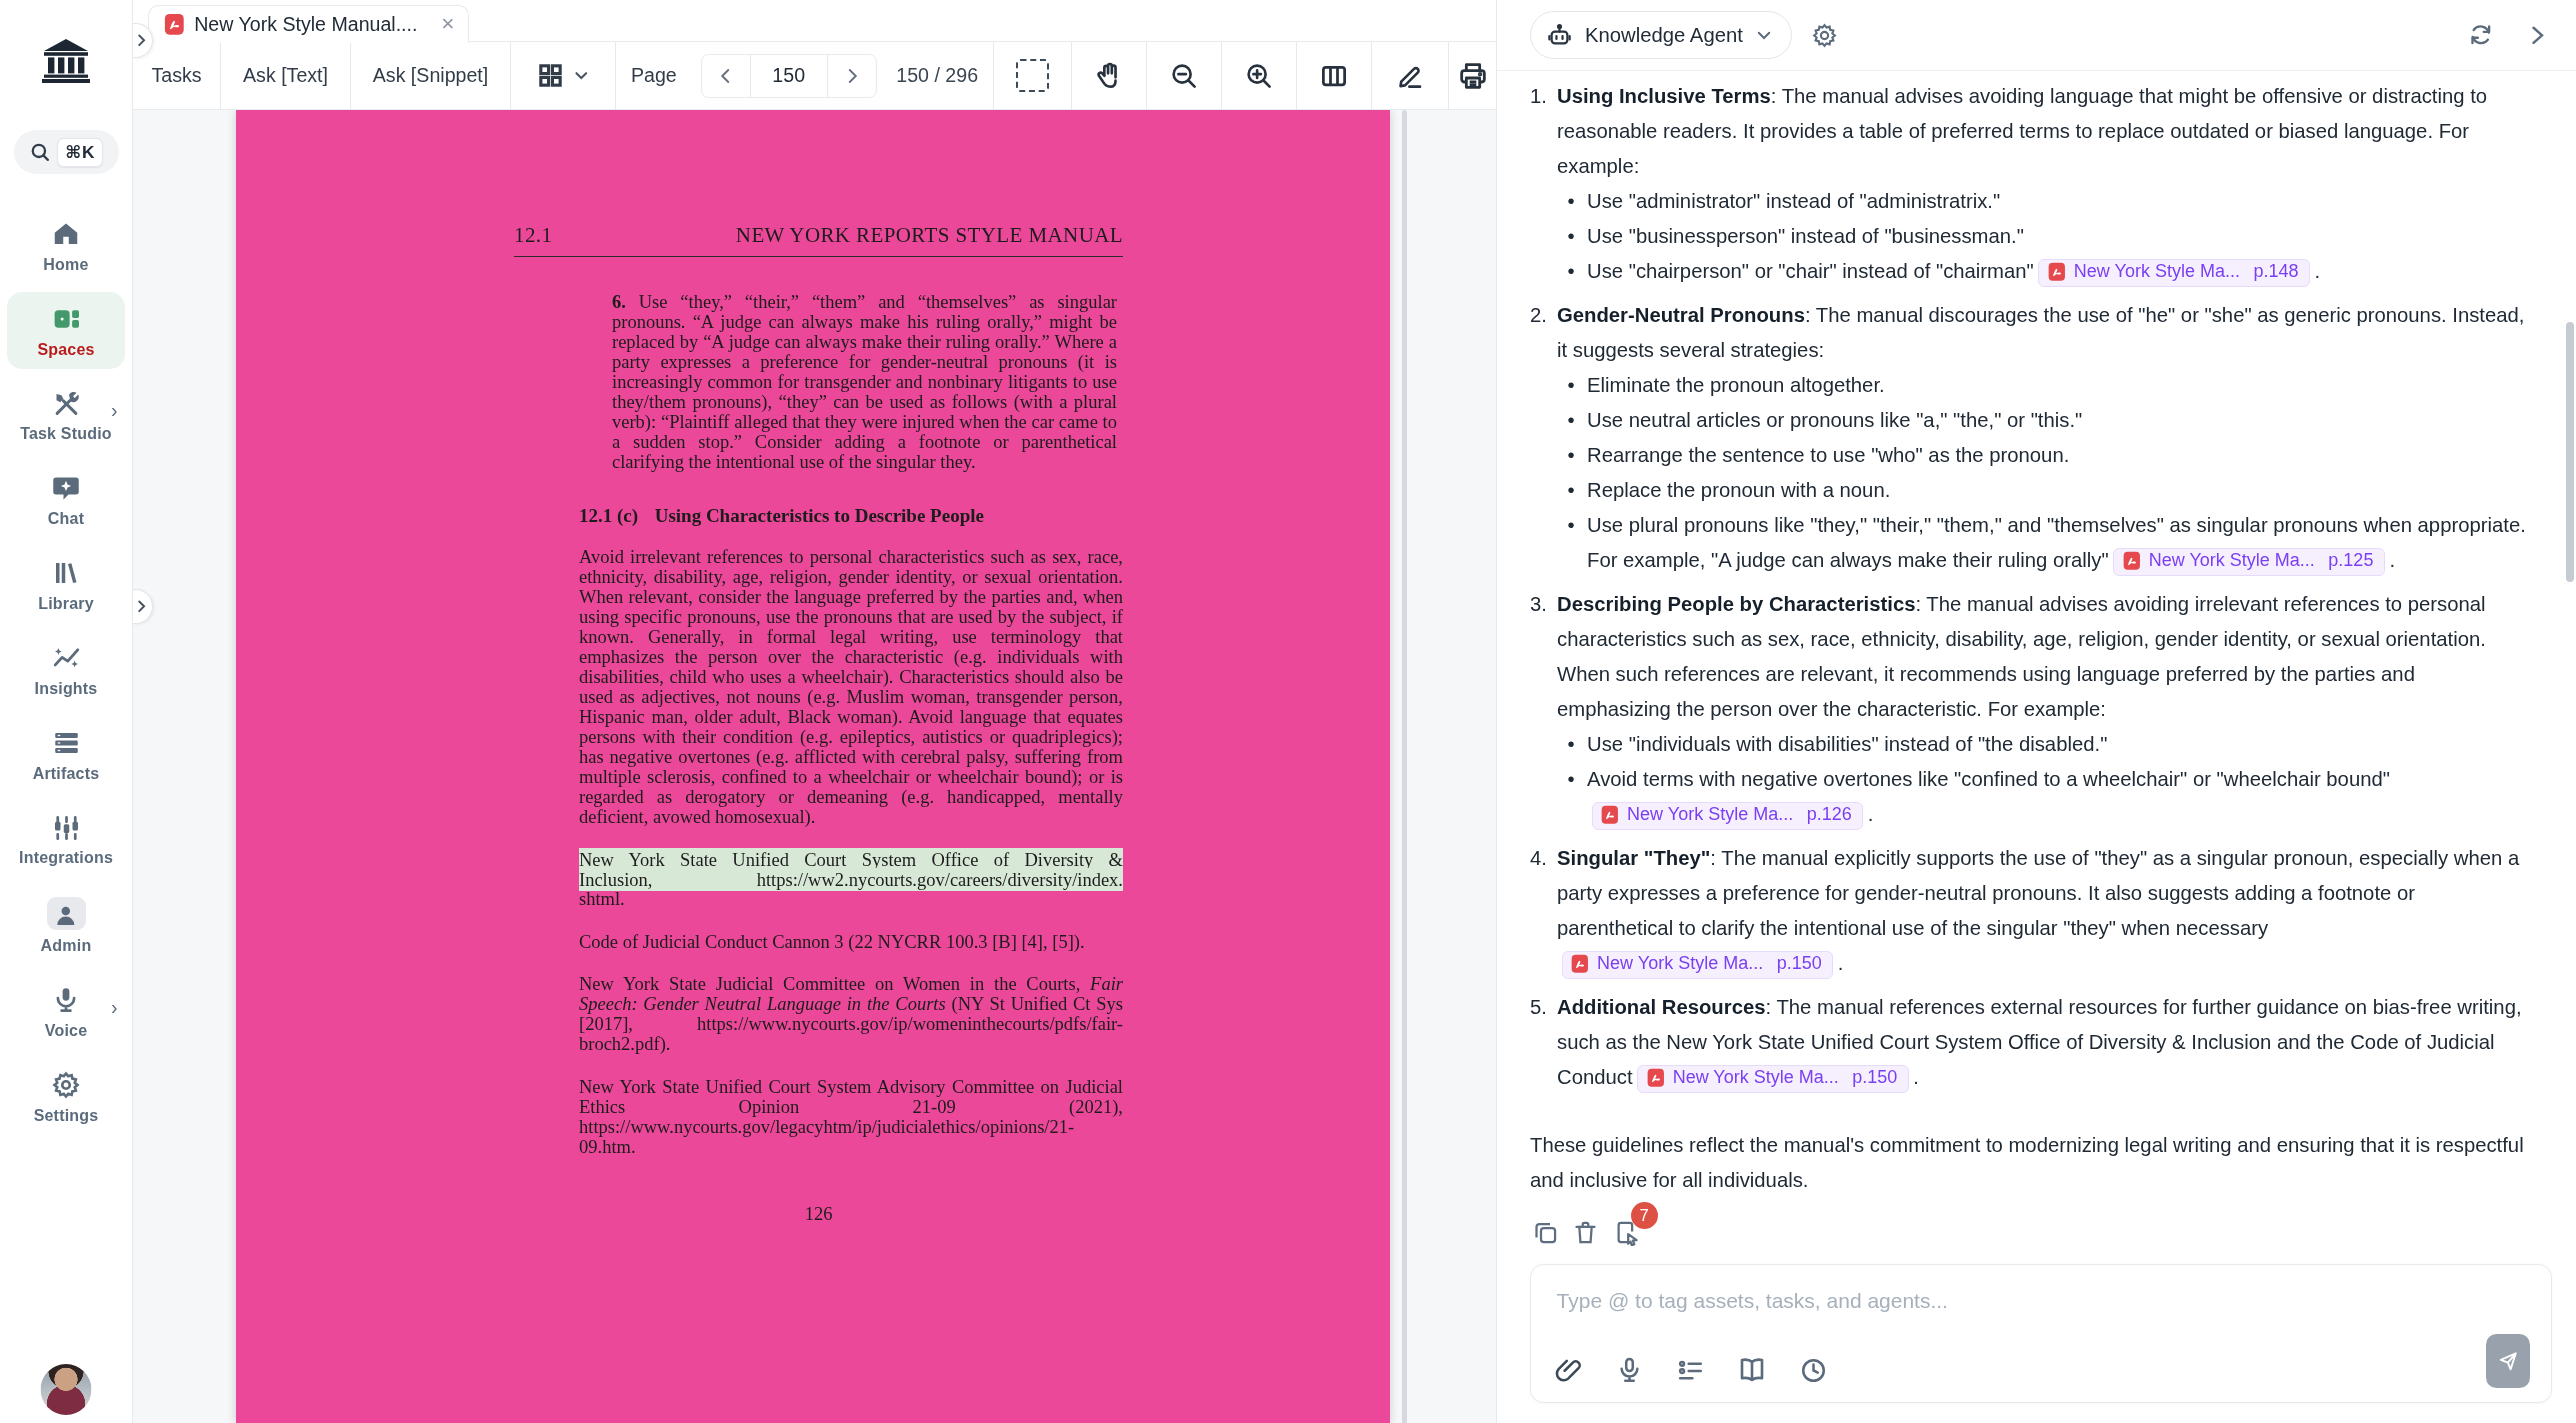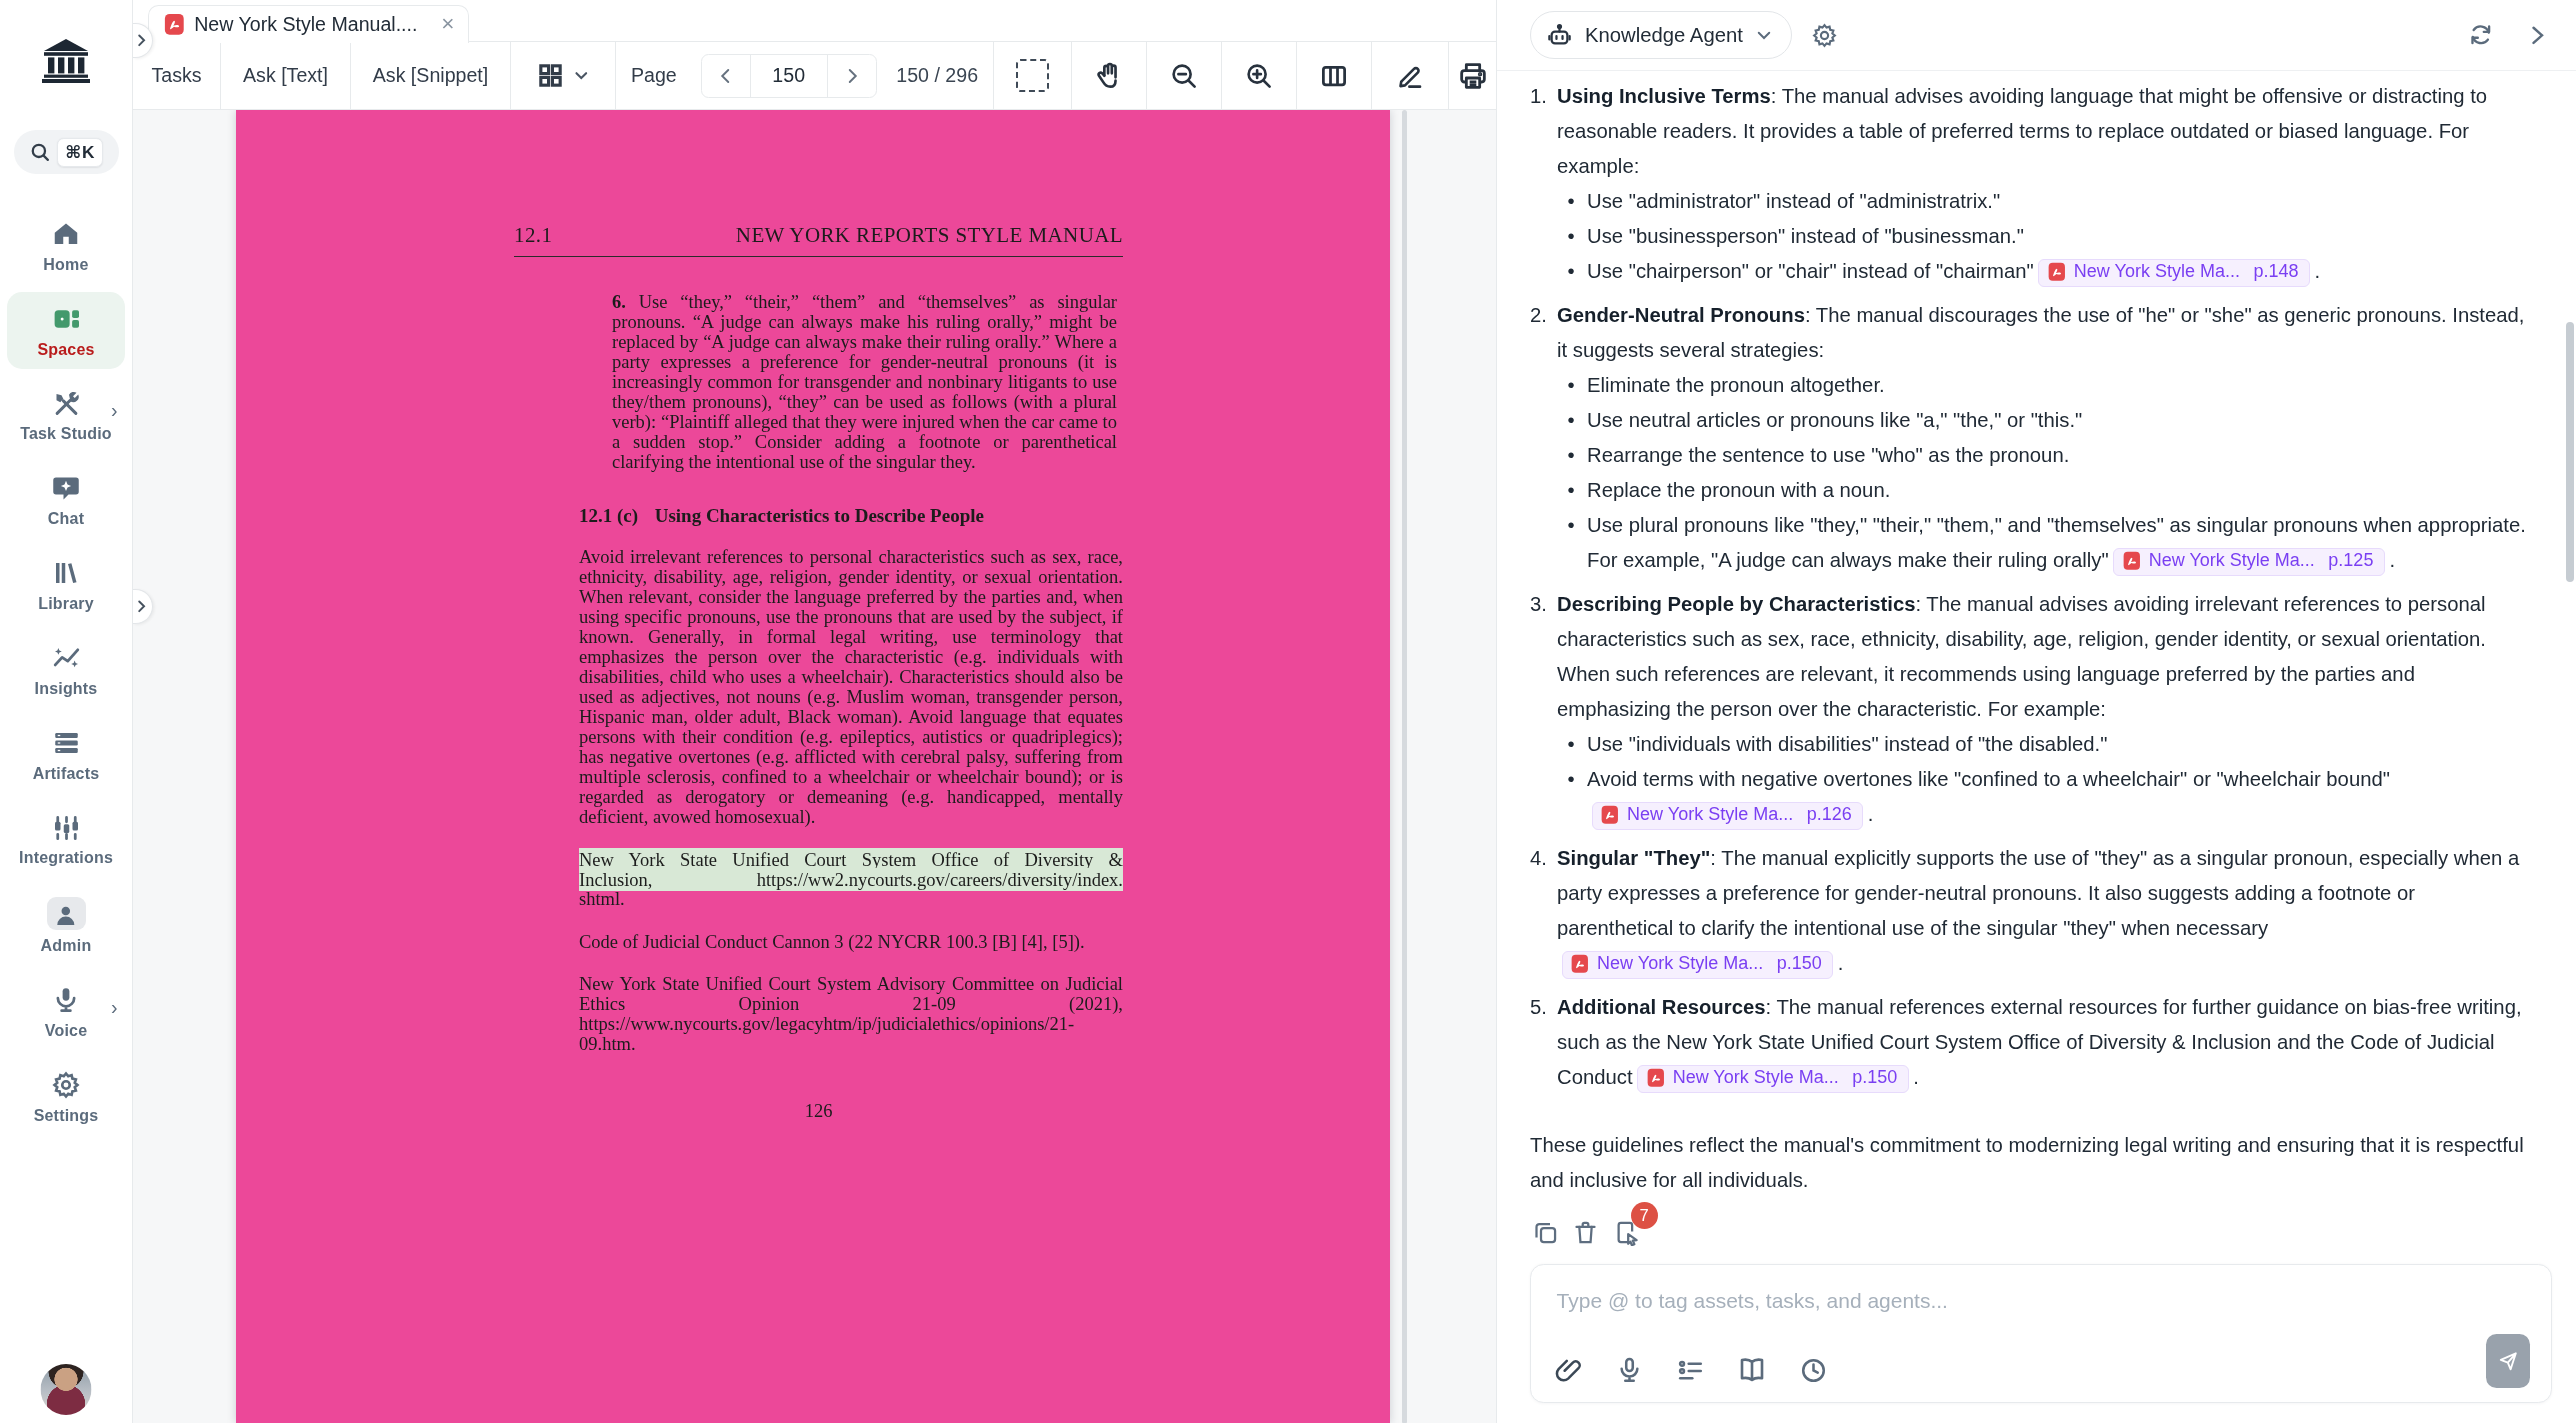--- a/index.html
+++ b/index.html
@@ -374,20 +374,21 @@
           <div class="pdf-rule"></div>
           <p class="para6"><b>6.</b><span> Use “they,” “their,” “them” and “themselves” as singular pronouns. “A judge can always make his ruling orally,” might be replaced by “A judge can always make their ruling orally.” Where a party expresses a preference for gender-neutral pronouns (it is increasingly common for transgender and nonbinary litigants to use they/them pronouns), “they” can be used as follows (with a plural verb): “Plaintiff alleged that they were injured when the car came to a sudden stop.” Consider adding a footnote or parenthetical clarifying the intentional use of the singular they.</span></p>
           <h3 class="pdf-h2"><span>12.1 (c)</span><span class="sp"></span><span>Using Characteristics to Describe People</span></h3>
           <p class="pdf-body mt26">Avoid irrelevant references to personal characteristics such as sex, race, ethnicity, disability, age, religion, gender identity, or sexual orientation. When relevant, consider the language preferred by the parties and, when using specific pronouns, use the pronouns that are used by the subject, if known. Generally, in formal legal writing, use terminology that emphasizes the person over the characteristic (e.g. individuals with disabilities, child who uses a wheelchair). Characteristics should also be used as adjectives, not nouns (e.g. Muslim woman, transgender person, Hispanic man, older adult, Black woman). Avoid language that equates persons with their condition (e.g. epileptics, autistics or quadriplegics); has negative overtones (e.g. afflicted with cerebral palsy, suffering from multiple sclerosis, confined to a wheelchair or wheelchair bound); or is regarded as derogatory or demeaning (e.g. handicapped, mentally deficient, avowed homosexual).</p>
           <div class="ref">
             <div class="ref-line"><mark class="hl">New York State Unified Court System Office of Diversity &amp;</mark></div>
             <div class="ref-line"><mark class="hl">Inclusion, https://ww2.nycourts.gov/careers/diversity/index.</mark></div>
             <div>shtml.</div>
           </div>
           <p class="ref">Code of Judicial Conduct Cannon 3 (22 NYCRR 100.3 [B] [4], [5]).</p>
+          <p class="ref"><span>New York State Judicial Committee on Women in the Courts, </span><i>Fair Speech: Gender Neutral Language in the Courts</i><span> (NY St Unified Ct Sys [2017], https://www.nycourts.gov/ip/womeninthecourts/pdfs/fair-broch2.pdf).</span></p>
           <p class="ref">New York State Unified Court System Advisory Committee on Judicial Ethics Opinion 21-09 (2021), https://www.nycourts.gov/legacyhtm/ip/judicialethics/opinions/21-09.htm.</p>
           <div class="pgnum">126</div>
         </div>
       </div>
       <div id="pdf-scroll"></div>
     </div>
 
     <div class="edge-handle" style="top:23px">
       <svg width="16.6" height="16.6" viewBox="0 0 24 24" fill="none" stroke="#46525f" stroke-width="2.8" stroke-linecap="round">
           <path d="M9 5 L16 12 L9 19"></path>

